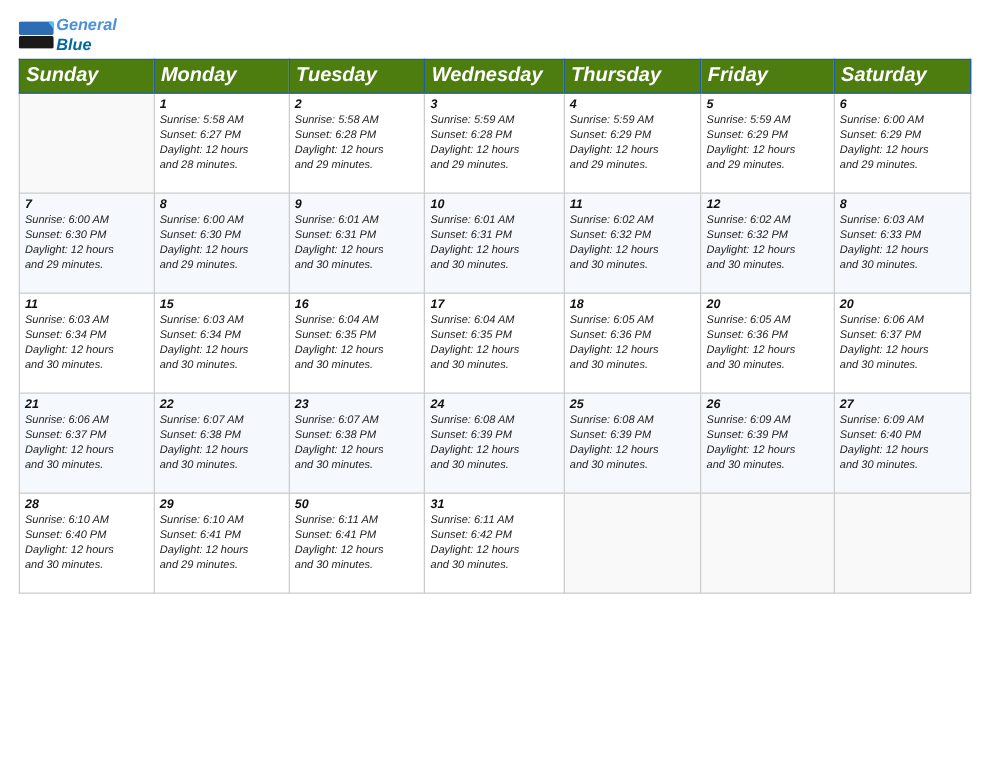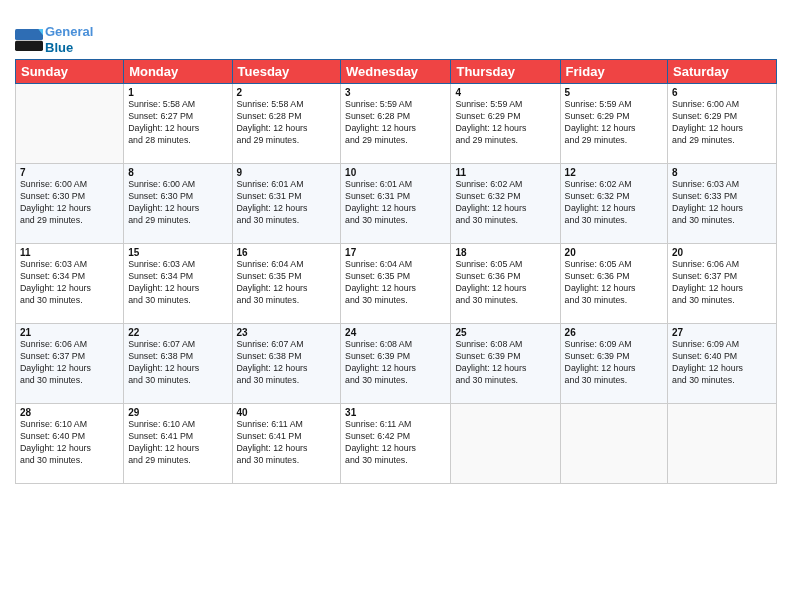--- a/index.html
+++ b/index.html
@@ -6,21 +6,22 @@
     body {
       font-family: Arial, sans-serif;
       background: #fff;
       width: 792px;
       height: 612px;
       overflow: hidden;
     }
     .page {
       width: 792px;
       height: 480px;
-      padding: 24px 15px;
+      padding: 12px 15px;
+      font-style: italic;
     }
     .header {
       display: flex;
       justify-content: space-between;
       align-items: flex-start;
       margin-bottom: 4px;
     }
     .logo {
       display: flex;
       align-items: center;
@@ -52,25 +53,25 @@
       font-size: 13px;
       color: #333;
       margin-top: 2px;
     }
     .calendar {
       width: 100%;
       border-collapse: collapse;
       font-size: 9.5px;
     }
     .calendar th {
-      background: #ef4444;
+      background: #4d7c0f;
       color: #fff;
       text-align: left;
       padding: 4px 5px;
-      font-size: 13px;
+      font-size: 16px;
       font-weight: bold;
       border: 1px solid #2060a0;
     }
     .calendar td {
       border: 1px solid #ccc;
       vertical-align: top;
       padding: 3px 4px;
       width: 113px;
       height: 80px;
       background: #fff;
@@ -332,21 +333,21 @@
 and 30 minutes.</div>
           </td>
           <td>
             <span class="day-num">29</span>
             <div class="day-info" style="white-space: pre-line;">Sunrise: 6:10 AM
 Sunset: 6:41 PM
 Daylight: 12 hours
 and 29 minutes.</div>
           </td>
           <td>
-            <span class="day-num">40</span>
+            <span class="day-num">50</span>
             <div class="day-info" style="white-space: pre-line;">Sunrise: 6:11 AM
 Sunset: 6:41 PM
 Daylight: 12 hours
 and 30 minutes.</div>
           </td>
           <td>
             <span class="day-num">31</span>
             <div class="day-info" style="white-space: pre-line;">Sunrise: 6:11 AM
 Sunset: 6:42 PM
 Daylight: 12 hours

